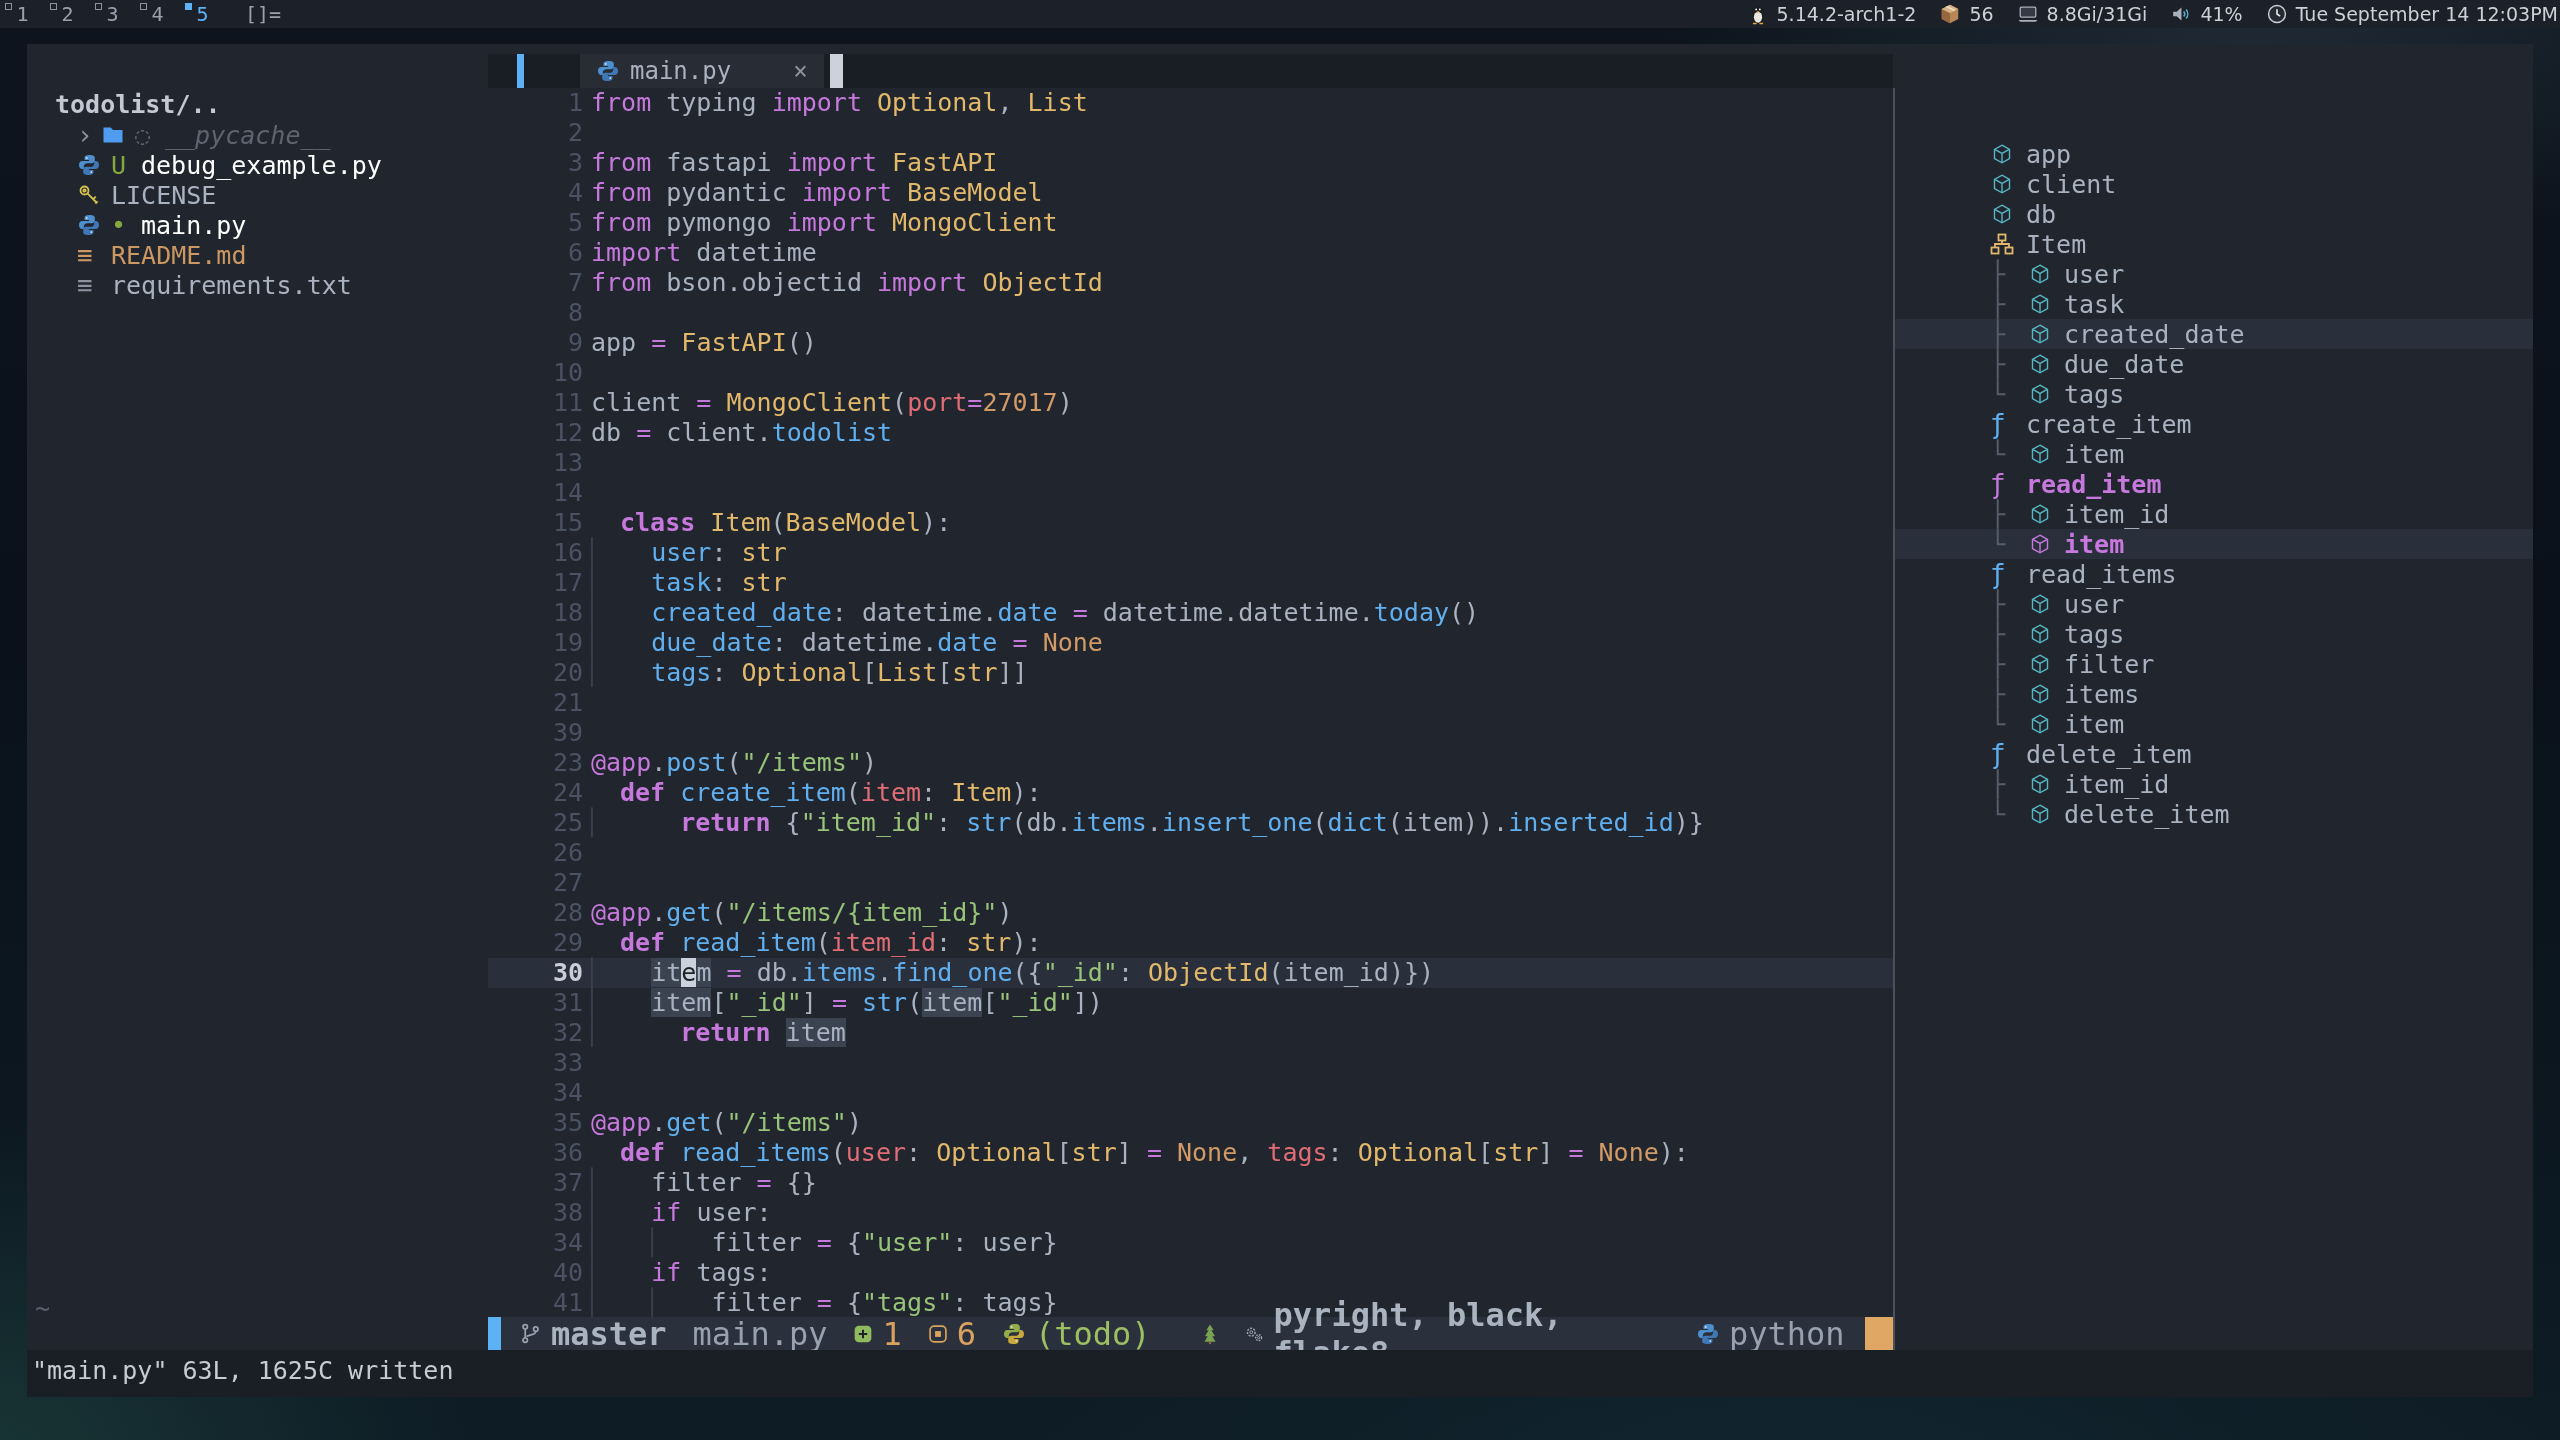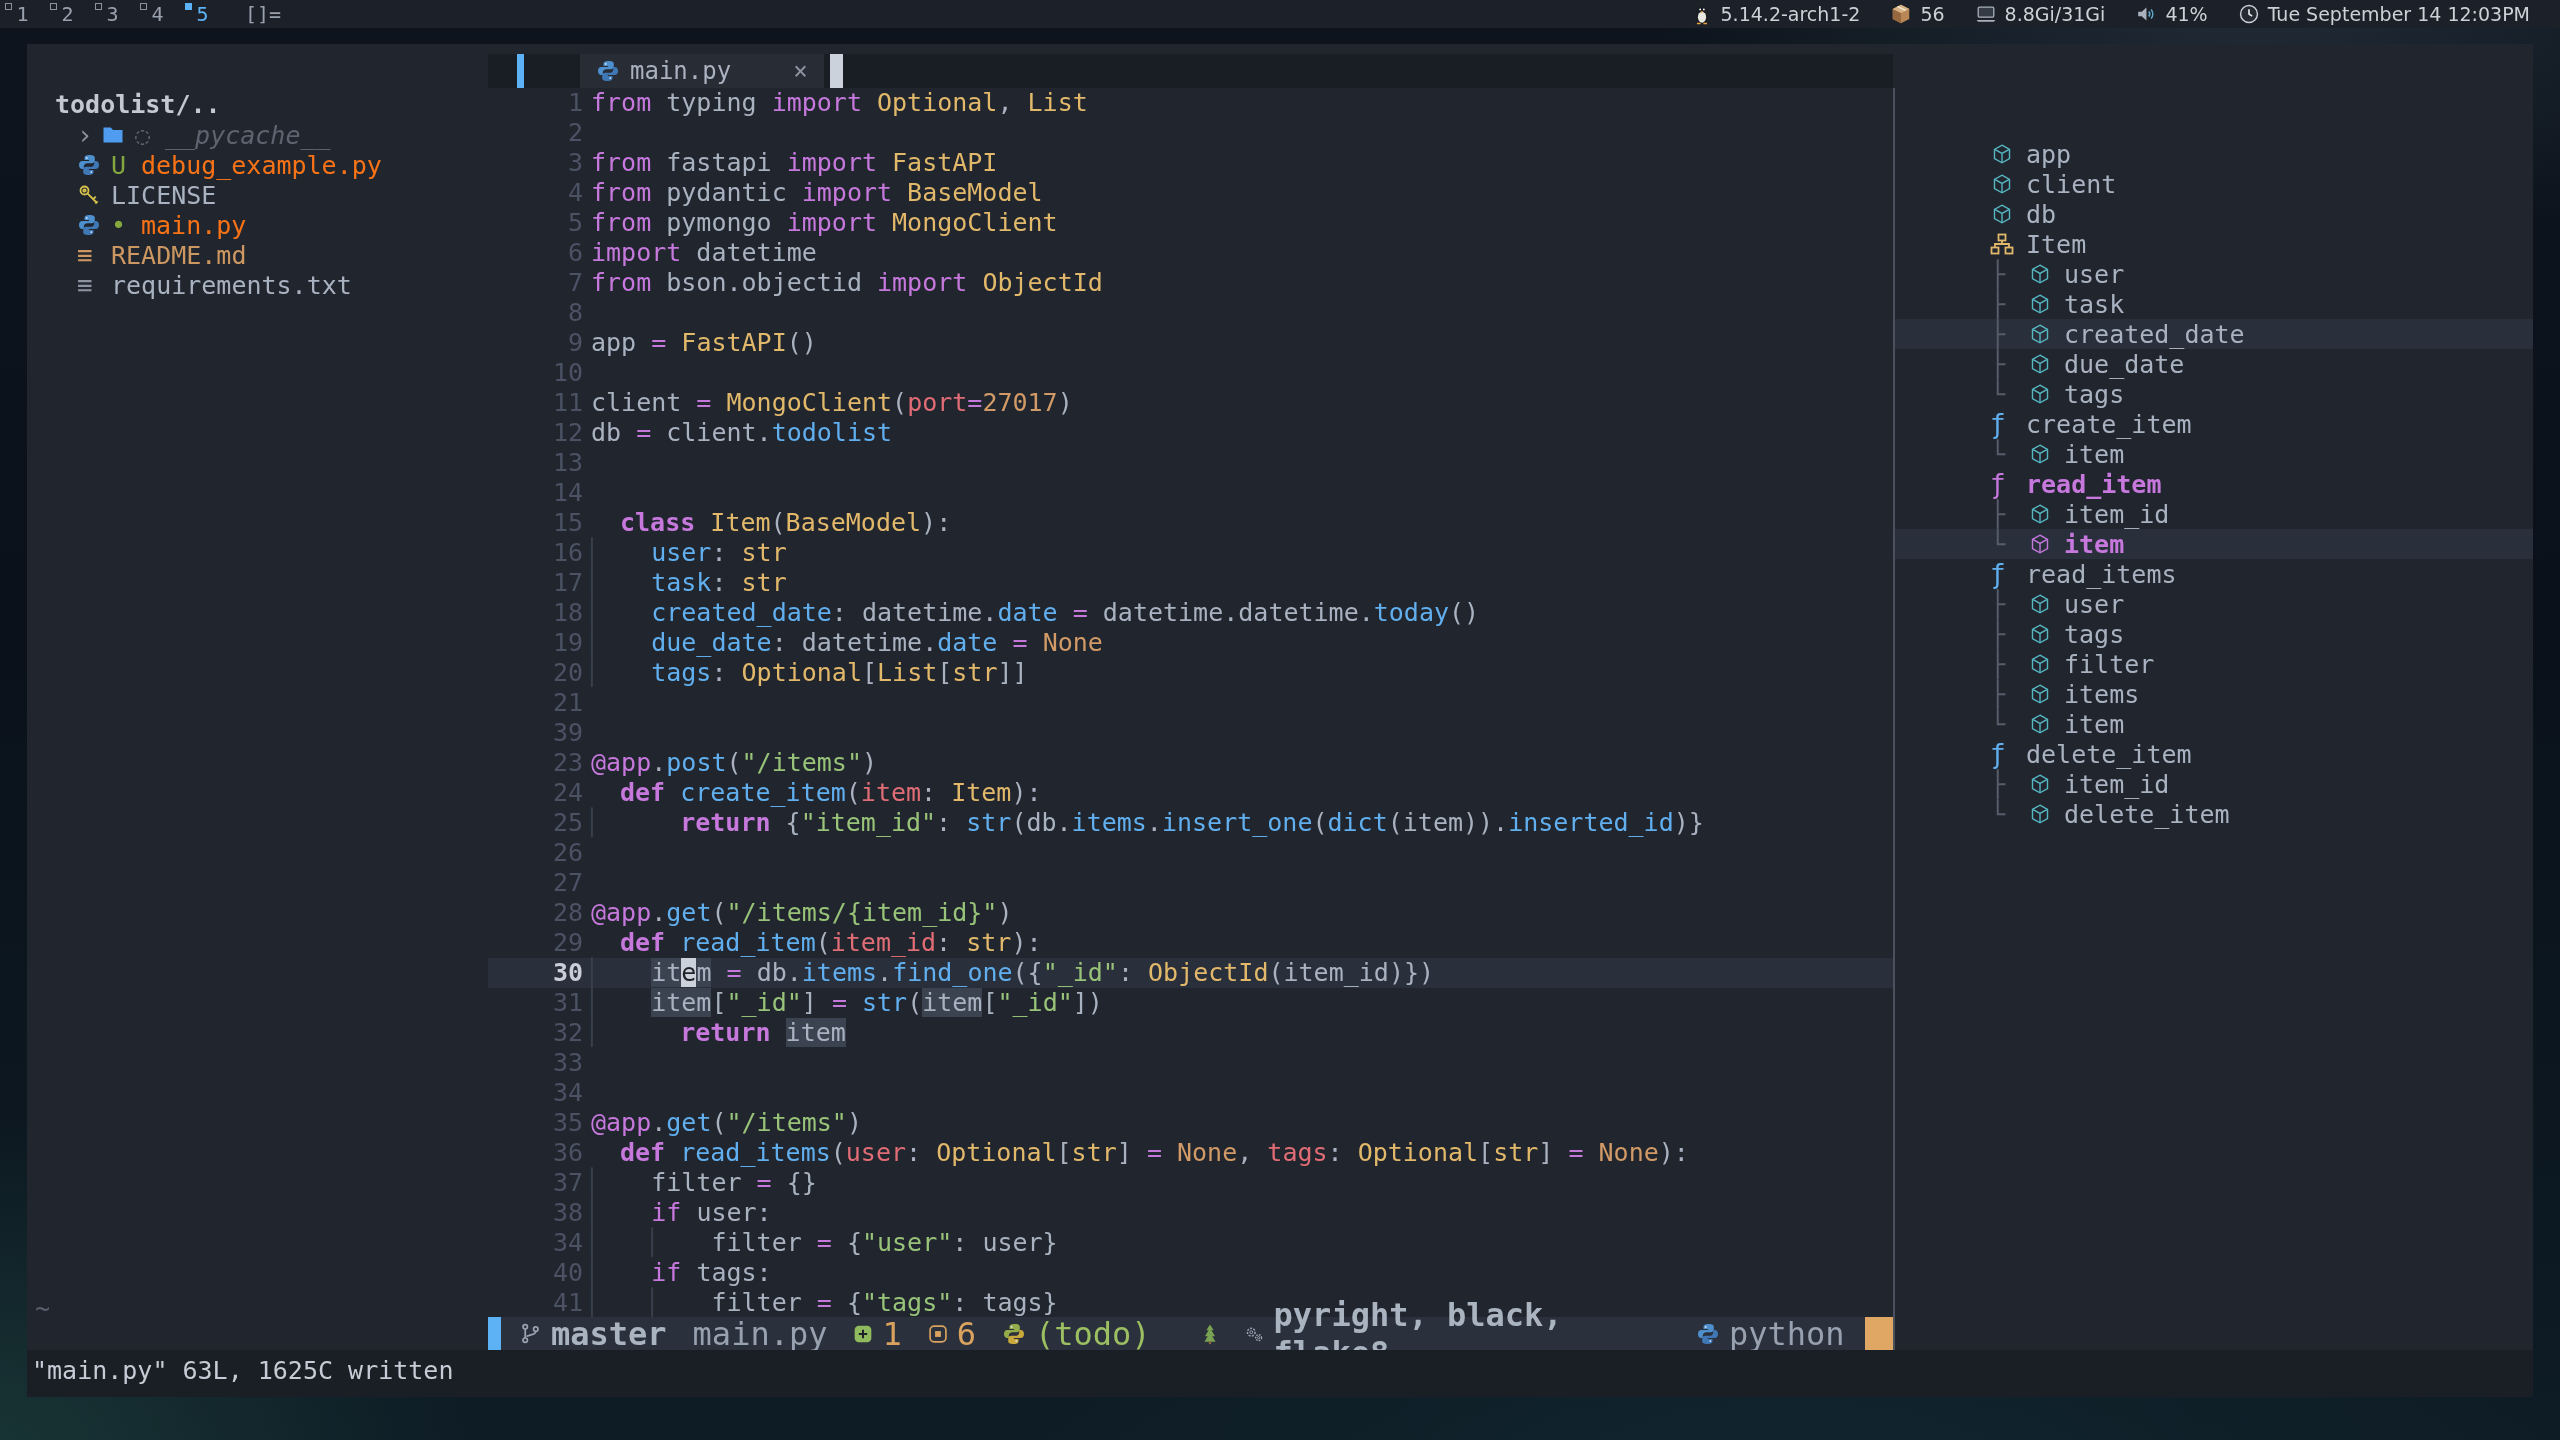--- a/index.html
+++ b/index.html
@@ -18,41 +18,41 @@
   .topbar { position:absolute; left:0; top:0; width:2560px; height:28px;
     background:#1c2028; display:flex; align-items:center; color:#99a1ae; }
   .workspaces { display:flex; height:100%; }
   .ws { position:relative; width:45px; height:100%; display:flex; align-items:center;
     justify-content:center; font-size:20px; color:#99a1ae; }
   .ws .sq { position:absolute; left:5px; top:3px; width:7px; height:7px;
     border:1px solid #8b93a1; }
   .ws.active { color:#5cb2f5; }
   .ws.active .sq { background:#5cb2f5; border-color:#5cb2f5; }
   .layout-sym { font-size:20px; margin-left:20px; color:#99a1ae; }
-  .sysstatus { margin-left:auto; display:flex; align-items:center; gap:30px;
-    padding-right:30px; font-family:"DejaVu Sans", sans-serif; font-size:19px; color:#ccd0d7; }
+  .sysstatus { margin-left:auto; display:flex; align-items:center; gap:23px;
+    padding-right:2px; font-family:"DejaVu Sans", sans-serif; font-size:19px; color:#ccd0d7; }
   .seg { display:flex; align-items:center; gap:8px; }
   .ic { display:inline-flex; align-items:center; }
   .ic svg { display:block; }
 
   
   .window { position:absolute; left:27px; top:44px; width:2506px; height:1353px;
     background:#21262e; color:#a9b2c0; }
 
   
   .pane.tree { position:absolute; left:0; top:0; width:461px; height:1306px; }
   .tree-root { margin:46px 0 0 28px; font-size:25px; line-height:30px; font-weight:bold; color:#c3c9d3; }
   .trow { display:flex; align-items:center; height:30px; font-size:25px; padding-left:50px; }
   .trow .chev { width:24px; color:#8b93a1; font-size:26px; }
   .trow .fic { width:34px; display:inline-flex; }
   .trow .badge { width:30px; }
   .badge.b-green { color:#84a83e; }
   .badge.b-gray { color:#5d646f; }
   .t-ignored { color:#5d646f; font-style:italic; }
-  .t-green { color:#f97316;text-align:right; }
+  .t-green { color:#ffffff;text-align:right; }
   .t-plain { color:#a9b2c0; }
   .t-orange { color:#cc9761; }
   .gl { font-style:normal; }
   .tree-tilde { position:absolute; left:8px; top:1250px; color:#5a6170; font-size:25px; }
 
   
   .pane.codep { position:absolute; left:461px; top:0; width:1405px; height:1306px; }
   .tabline { position:absolute; left:0; top:10px; width:100%; height:34px;
     background:#191d24; display:flex; align-items:stretch; padding-left:29px; }
   .tab-accent { width:7px; background:#5cb2f5; }

